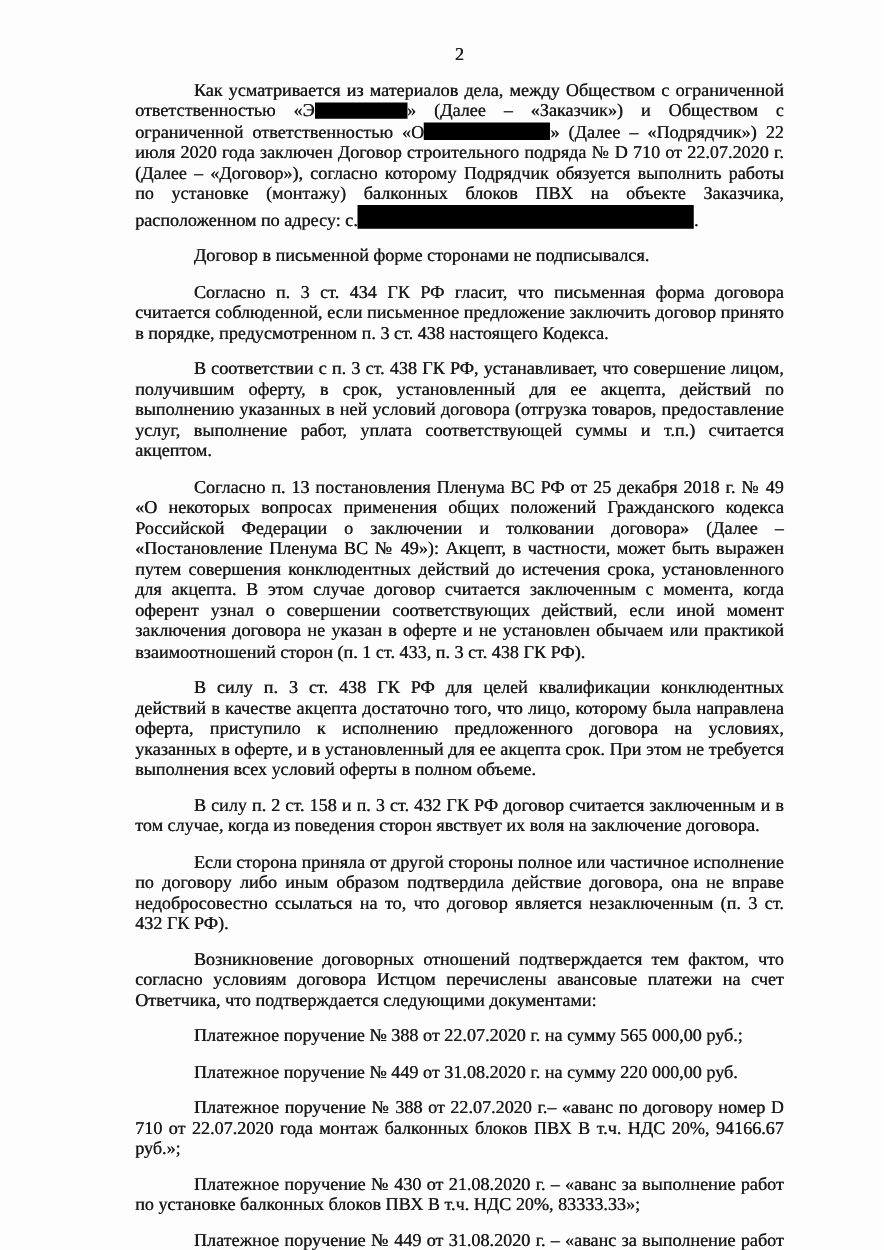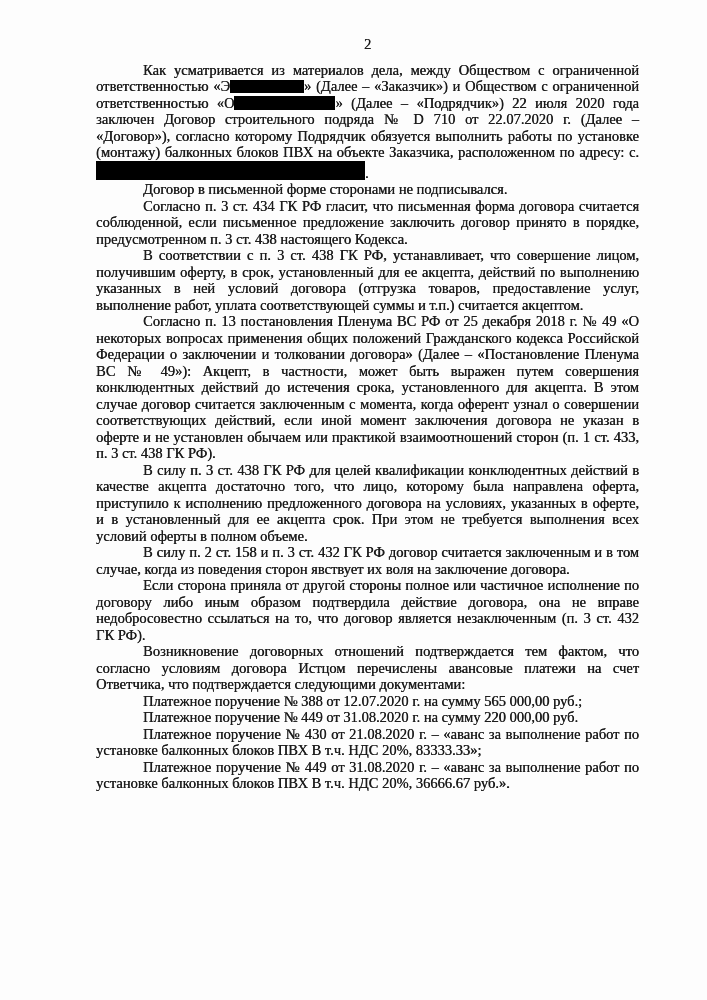--- a/index.html
+++ b/index.html
@@ -23,21 +23,21 @@
     width: 543px;
     font-size: 14.5px;
     line-height: 16.5px;
     text-shadow: 0.3px 0 0 currentColor; 
   }
   .page-number {
     text-align: center;
     margin: 0 0 9px 0;
   }
   p.para {
-    margin: 0;
+    margin: 12px;
     text-indent: 47px;
     text-align: justify;
     hyphens: none;
   }
   .redaction {
     display: inline-block;
     background: #000000;
     vertical-align: -2px;
     line-height: 0;
   }
@@ -51,19 +51,20 @@
     <div>
         <p class="para"><span>Как усматривается из материалов дела, между Обществом с ограниченной ответственностью «Э</span><span class="redaction" style="width: 74px; height: 13px; background: rgb(0, 0, 0);"></span><span>» (Далее – «Заказчик») и Обществом с ограниченной ответственностью «О</span><span class="redaction" style="width: 101px; height: 14px; background: rgb(0, 0, 0);"></span><span>» (Далее – «Подрядчик») 22 июля 2020 года заключен Договор строительного подряда № D 710 от 22.07.2020 г. (Далее – «Договор»), согласно которому Подрядчик обязуется выполнить работы по установке (монтажу) балконных блоков ПВХ на объекте Заказчика, расположенном по адресу: с.</span><span class="redaction" style="width: 269px; height: 19px; background: rgb(0, 0, 0);"></span><span>.</span></p>
         <p class="para"><span>Договор в письменной форме сторонами не подписывался.</span></p>
         <p class="para"><span>Согласно п. 3 ст. 434 ГК РФ гласит, что письменная форма договора считается соблюденной, если письменное предложение заключить договор принято в порядке, предусмотренном п. 3 ст. 438 настоящего Кодекса.</span></p>
         <p class="para"><span>В соответствии с п. 3 ст. 438 ГК РФ, устанавливает, что совершение лицом, получившим оферту, в срок, установленный для ее акцепта, действий по выполнению указанных в ней условий договора (отгрузка товаров, предоставление услуг, выполнение работ, уплата соответствующей суммы и т.п.) считается акцептом.</span></p>
         <p class="para"><span>Согласно п. 13 постановления Пленума ВС РФ от 25 декабря 2018 г. № 49 «О некоторых вопросах применения общих положений Гражданского кодекса Российской Федерации о заключении и толковании договора» (Далее – «Постановление Пленума ВС № 49»): Акцепт, в частности, может быть выражен путем совершения конклюдентных действий до истечения срока, установленного для акцепта. В этом случае договор считается заключенным с момента, когда оферент узнал о совершении соответствующих действий, если иной момент заключения договора не указан в оферте и не установлен обычаем или практикой взаимоотношений сторон (п. 1 ст. 433, п. 3 ст. 438 ГК РФ).</span></p>
         <p class="para"><span>В силу п. 3 ст. 438 ГК РФ для целей квалификации конклюдентных действий в качестве акцепта достаточно того, что лицо, которому была направлена оферта, приступило к исполнению предложенного договора на условиях, указанных в оферте, и в установленный для ее акцепта срок. При этом не требуется выполнения всех условий оферты в полном объеме.</span></p>
         <p class="para"><span>В силу п. 2 ст. 158 и п. 3 ст. 432 ГК РФ договор считается заключенным и в том случае, когда из поведения сторон явствует их воля на заключение договора.</span></p>
         <p class="para"><span>Если сторона приняла от другой стороны полное или частичное исполнение по договору либо иным образом подтвердила действие договора, она не вправе недобросовестно ссылаться на то, что договор является незаключенным (п. 3 ст. 432 ГК РФ).</span></p>
         <p class="para"><span>Возникновение договорных отношений подтверждается тем фактом, что согласно условиям договора Истцом перечислены авансовые платежи на счет Ответчика, что подтверждается следующими документами:</span></p>
-        <p class="para"><span>Платежное поручение № 388 от 12.07.2020 г. на сумму 565 000,00 руб.;</span></p>
+        <p class="para"><span>Платежное поручение № 388 от 22.07.2020 г. на сумму 565 000,00 руб.;</span></p>
         <p class="para"><span>Платежное поручение № 449 от 31.08.2020 г. на сумму 220 000,00 руб.</span></p>
+        <p class="para"><span>Платежное поручение № 388 от 22.07.2020 г.– «аванс по договору номер D 710 от 22.07.2020 года монтаж балконных блоков ПВХ В т.ч. НДС 20%, 94166.67 руб.»;</span></p>
         <p class="para"><span>Платежное поручение № 430 от 21.08.2020 г. – «аванс за выполнение работ по установке балконных блоков ПВХ В т.ч. НДС 20%, 83333.33»;</span></p>
         <p class="para"><span>Платежное поручение № 449 от 31.08.2020 г. – «аванс за выполнение работ по установке балконных блоков ПВХ В т.ч. НДС 20%, 36666.67 руб.».</span></p>
       </div>
   </div>
 </div>
 
 </body></html>

